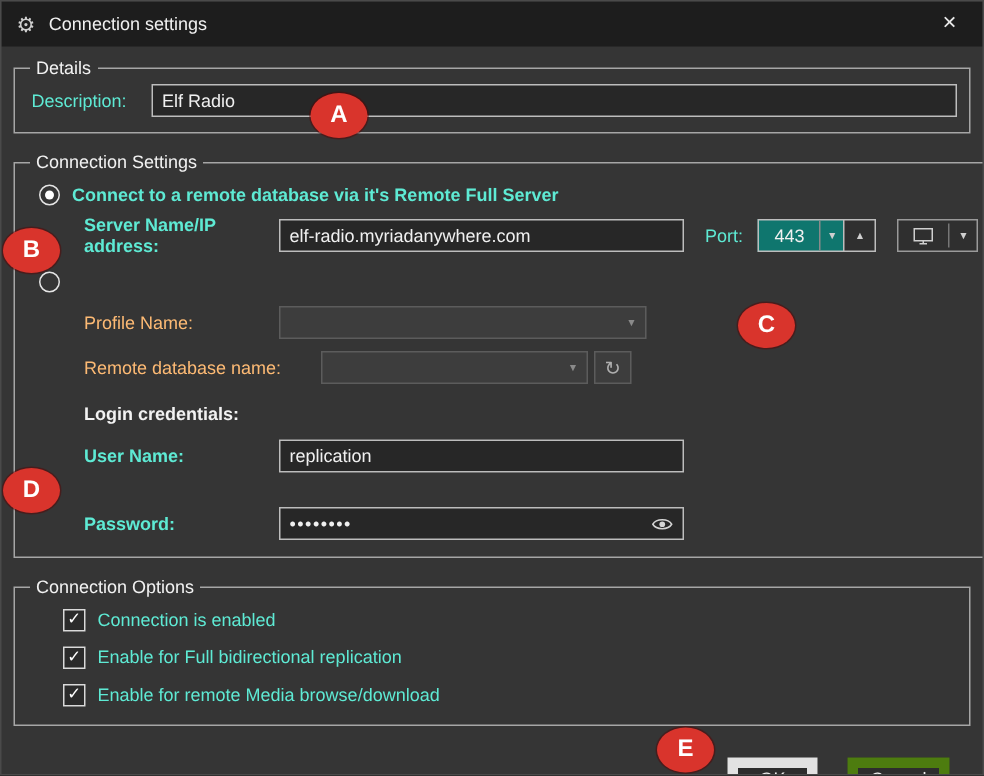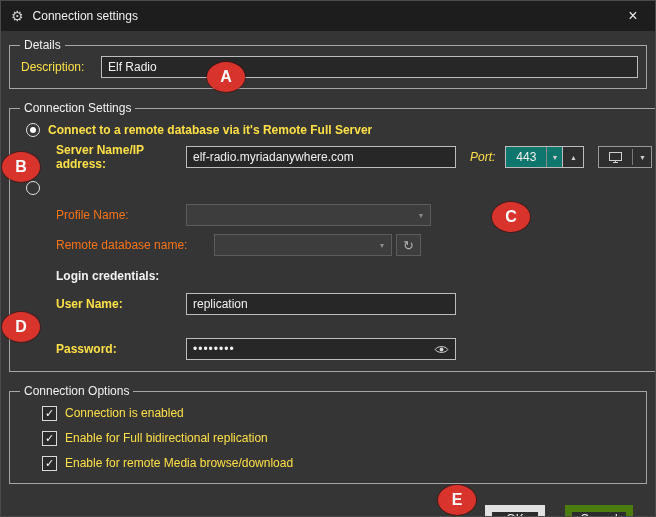--- a/index.html
+++ b/index.html
@@ -19,24 +19,24 @@
     margin-left:auto; width:44px; height:30px; display:flex;
     align-items:center; justify-content:center; font-size:16px; color:#eaeaea; cursor:default;
   }
   
   .content { padding:7px 8px 0; }
   fieldset.group {
     border:1px solid #a6a6a6; margin:0 0 12px; padding:2px 8px 10px;
   }
   legend { font-size:12px; color:#f2f2f2; padding:0 4px; margin-left:2px; }
   .row { display:flex; align-items:center; }
-  .lbl { font-size:12px; color:#fde047; }
+  .lbl { font-size:12px; color:#5eead4; }
   .lbl-130 { width:130px; }
   .lbl-158 { width:158px; }
-  .dis { color:#f97316; }
+  .dis { color:#fdba74; }
   .bold { font-weight:bold; }
   
   .txt {
     height:22px; background:#272727; border:1px solid #bdbdbd; color:#f0f0f0;
     font-size:12px; padding:0 6px; outline:none;
   }
   .grow { flex:1; }
   .w245 { width:270px; }
   
   .radio {
@@ -54,21 +54,21 @@
   
   .combo {
     height:22px; background:#3d3d3d; border:1px solid #5c5c5c;
     display:flex; align-items:center; padding-left:6px;
   }
   .combo-val { font-size:12px; color:#9a9a9a; flex:1; }
   .combo-arrow { width:18px; text-align:center; color:#8a8a8a; font-size:7px; flex:none; }
   .w245c { width:245px; }
   .w178c { width:178px; }
   
-  .port-label { margin-left:14px; margin-right:10px;font-style:italic; }
+  .port-label { margin-left:14px; margin-right:10px; }
   .port-box {
     width:58px; height:22px; background:#0f766e; border:1px solid #bdbdbd;
     display:flex; align-items:center;
   }
   .port-val { flex:1; text-align:center; font-size:12px; color:#f0f0f0; }
   .port-drop { width:16px; text-align:center; font-size:7px; color:#cfcfcf; border-left:1px solid #8a8a8a; height:100%; display:flex; align-items:center; justify-content:center; }
   .spin-up {
     width:22px; height:22px; margin-left:-1px; background:#2f2f2f; border:1px solid #bdbdbd;
     color:#cfcfcf; font-size:7px; display:flex; align-items:center; justify-content:center; padding:0;
   }

